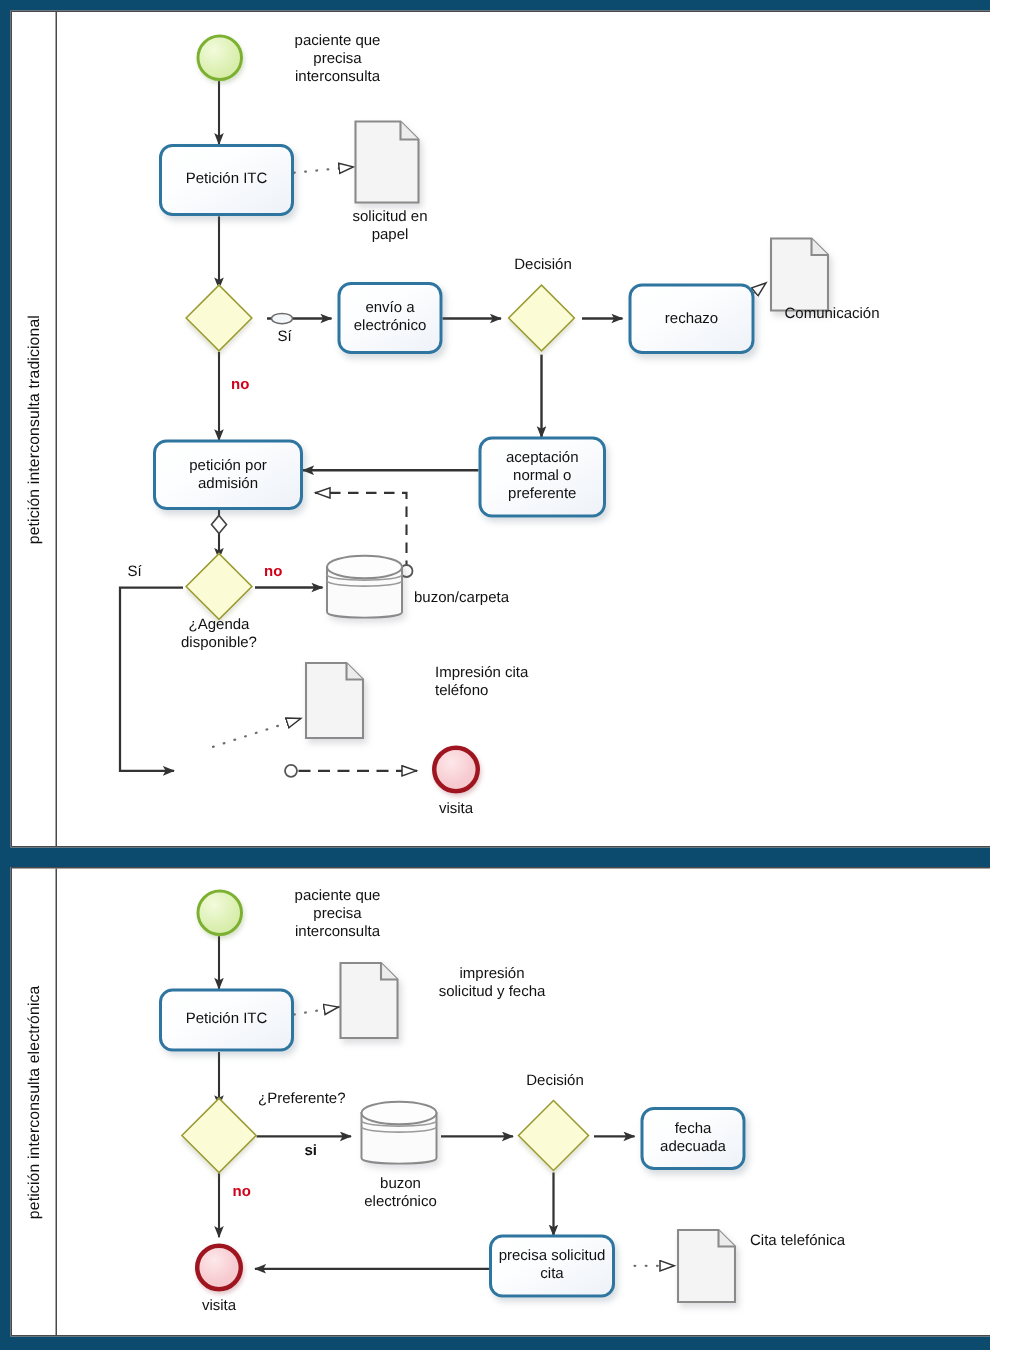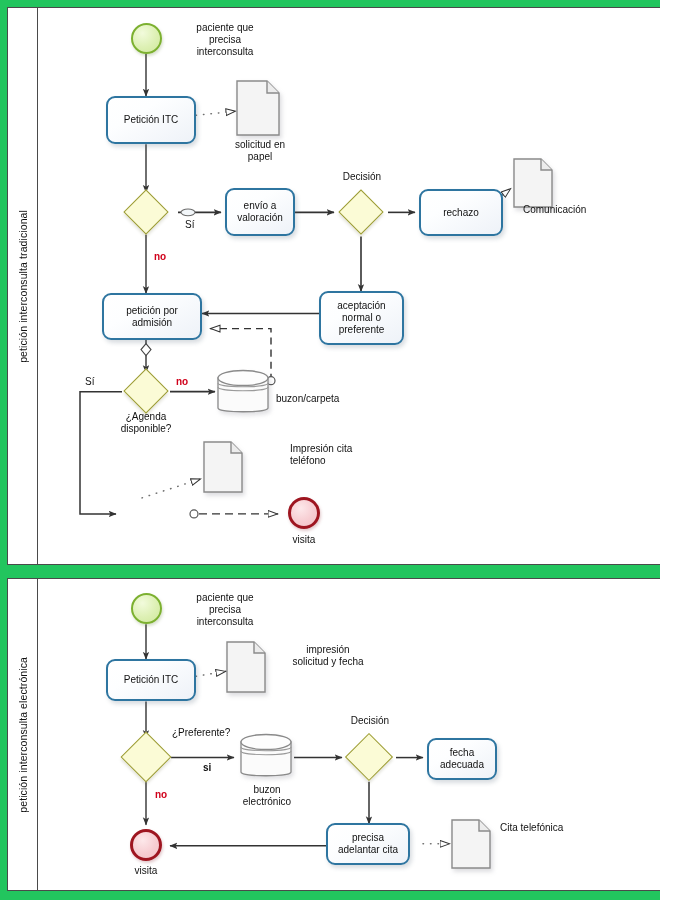--- a/index.html
+++ b/index.html
@@ -2,21 +2,21 @@
 <html><head>
 <meta charset="utf-8">
 <style>
   html,body{margin:0;padding:0;background:#ffffff;}
   body{
     width:675px;height:900px;
     font-family:"Liberation Sans","DejaVu Sans",sans-serif;
     color:#1b1b1b;
     -webkit-font-smoothing:antialiased;
   }
-  #root{position:relative;width:660px;height:900px;overflow:hidden;background:#22c55e;}
+  #root{position:relative;width:660px;height:900px;overflow:hidden;background:#0c4a6e;}
 
   
   .pool{
     position:absolute;
     border:1.5px solid #4a4a4a;
     background:#ffffff;
     box-sizing:border-box;
   }
   .lane-header{
     position:absolute;
@@ -176,21 +176,21 @@
       </div>
       <div class="lbl c" style="left:182px;top:131px;width:80px;">solicitud en
 papel</div>
 
       <div class="node gateway" style="left:92px;top:188px;width:32px;height:32px;"></div>
       <div class="lbl" style="left:147px;top:211px;">Sí</div>
       <div class="lbl red" style="left:116px;top:243px;">no</div>
 
       <div class="node task" style="left:187px;top:180px;width:70px;height:48px;">
         <span>envío a
-valoración</span>
+electrónico</span>
       </div>
 
       <div class="node gateway" style="left:307px;top:188px;width:32px;height:32px;"></div>
       <div class="lbl c" style="left:288px;top:163px;width:72px;">Decisión</div>
 
       <div class="node task" style="left:381px;top:181px;width:84px;height:47px;">
         <span>rechazo</span>
       </div>
 
       <div class="node doc" style="left:475px;top:150px;width:40px;height:50px;">
@@ -320,21 +320,21 @@
       <div class="node gateway" style="left:314px;top:161px;width:34px;height:34px;"></div>
       <div class="lbl c" style="left:296px;top:136px;width:72px;">Decisión</div>
 
       <div class="node task" style="left:389px;top:159px;width:70px;height:42px;">
         <span>fecha
 adecuada</span>
       </div>
 
       <div class="node task" style="left:288px;top:244px;width:84px;height:42px;">
         <span>precisa
-adelantar cita</span>
+solicitud cita</span>
       </div>
 
       <div class="node doc" style="left:413px;top:240px;width:40px;height:50px;">
         <svg width="40" height="50" viewBox="0 0 40 50">
           <path d="M1,1 H28 L39,12 V49 H1 Z" fill="#f4f4f4" stroke="#8a8a8a" stroke-width="1.4"></path>
           <path d="M28,1 V12 H39" fill="#ececec" stroke="#8a8a8a" stroke-width="1.4"></path>
         </svg>
       </div>
       <div class="lbl" style="left:462px;top:243px;width:110px;">Cita telefónica</div>
 

